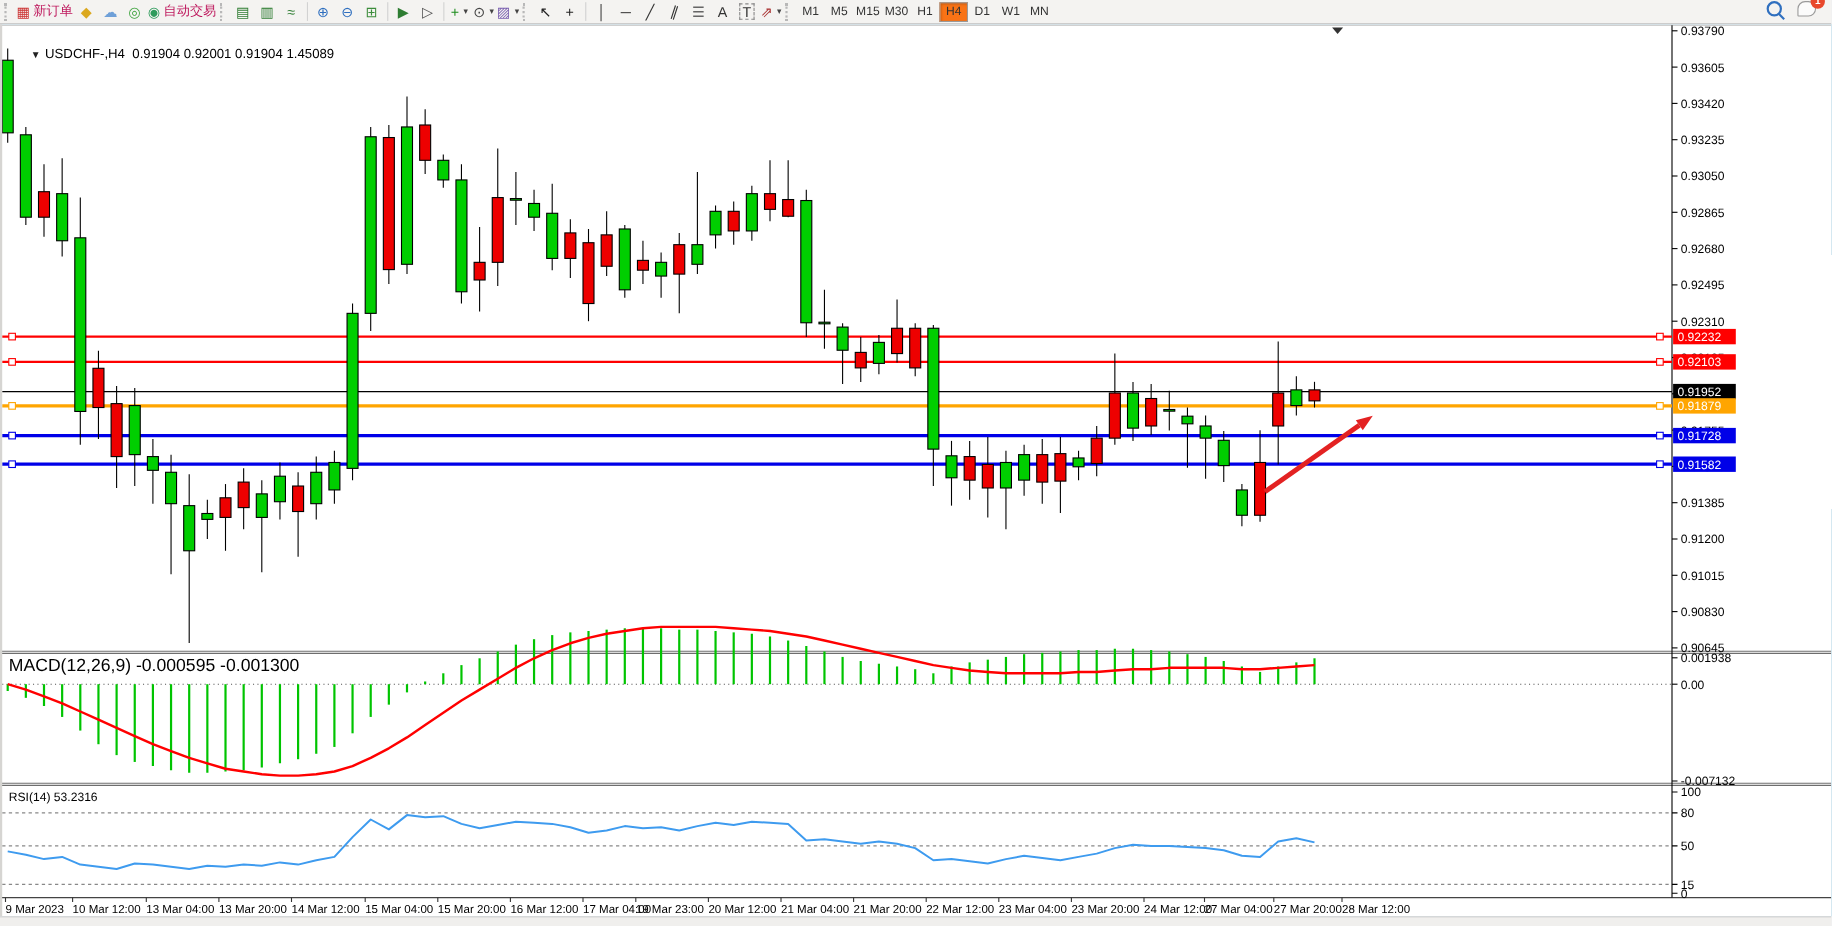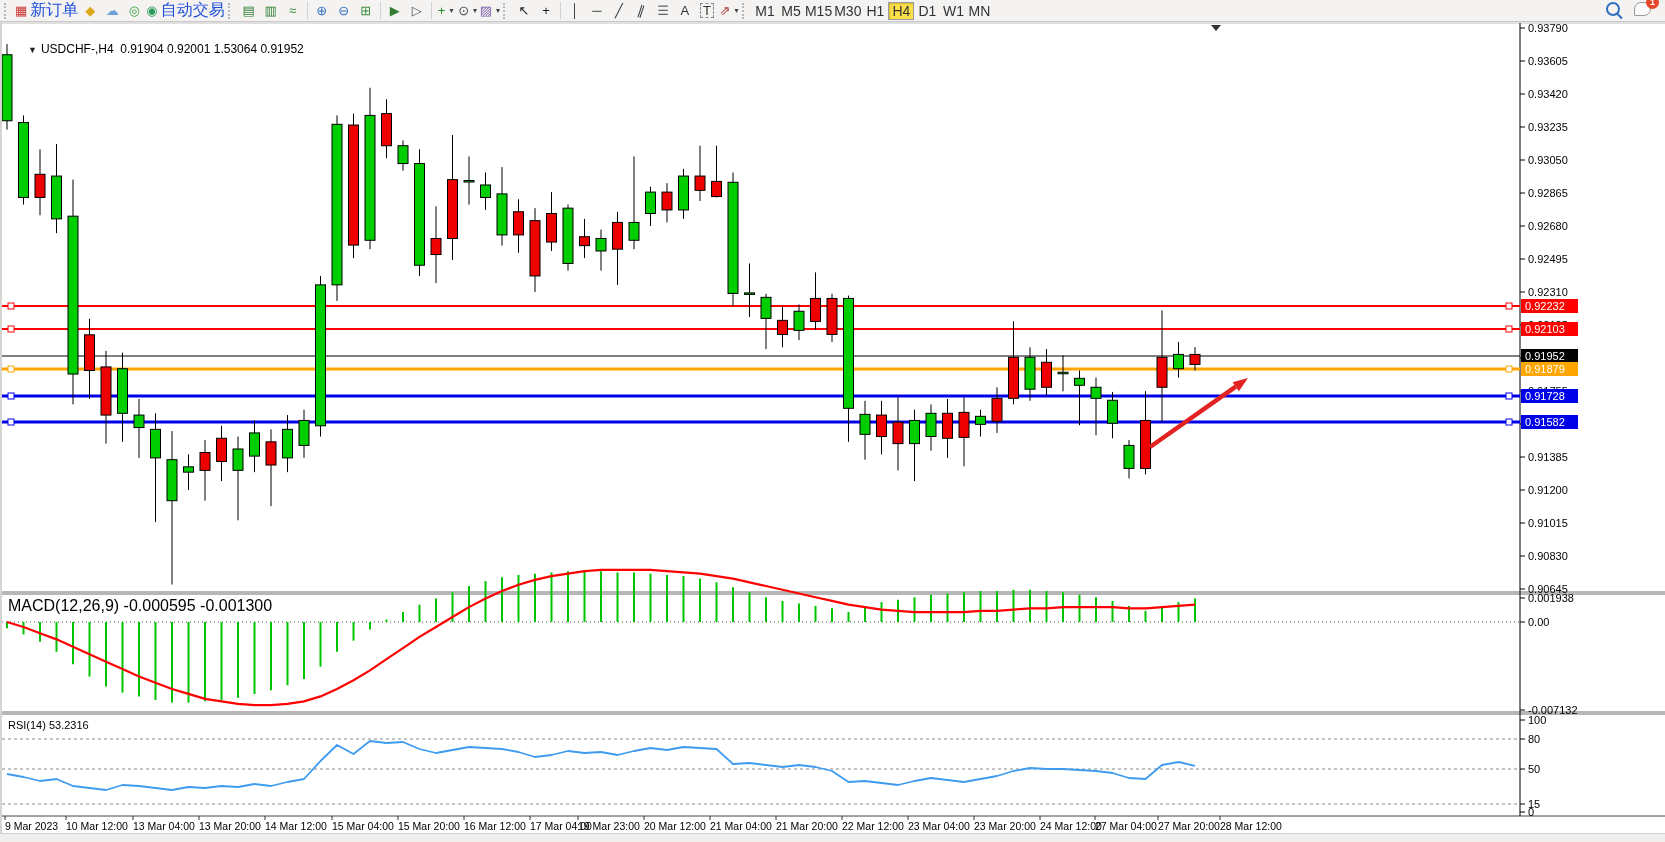--- a/index.html
+++ b/index.html
@@ -7,27 +7,27 @@
        font-family:"Liberation Sans", sans-serif;}
   
   #toolbar{position:absolute;left:0;top:0;width:1665px;height:22px;background:#f4f3f1;
            border-bottom:1px solid #c8c8c8;display:flex;align-items:center;z-index:30;
            padding-left:2px;box-sizing:border-box;}
   .grip{width:4px;height:16px;border-left:2px dotted #b8b8b8;margin:0 4px 0 2px;}
   .sep{width:1px;height:17px;background:#d2d2d2;margin:0 3px;}
   .tb-btn{height: 20px;min-width:22px;display:inline-flex;align-items:center;justify-content:center;
           gap:3px;font-size:12px;color:#222;cursor:default;border:1px solid transparent;box-sizing:border-box;}
   .tb-btn .glyph{font-size:13px;line-height:13px;}
-  .tb-btn .lbl{font-size:16px;color:#1d4ed8;white-space:nowrap;}
+  .tb-btn .lbl{font-size:12px;color:#be185d;white-space:nowrap;}
   .caret{font-size:8px;color:#444;margin-left:1px;}
   .skew{display:inline-block;transform:rotate(18deg);}
   .boxed{border:1px dashed #888;padding:0 2px;font-size:10px;line-height:12px;}
   .tf-btn{height:18px;min-width:26px;display:inline-flex;align-items:center;justify-content:center;
-          font-size:14px;color:#333;border:1px solid transparent;box-sizing:border-box;}
-  .tf-btn.active{background:#fde047;border:1px solid #9a9a9a;box-shadow:inset 1px 1px 2px rgba(0,0,0,.18);}
+          font-size:11px;color:#333;border:1px solid transparent;box-sizing:border-box;}
+  .tf-btn.active{background:#f97316;border:1px solid #9a9a9a;box-shadow:inset 1px 1px 2px rgba(0,0,0,.18);}
   #tb-right{margin-left:auto;display:flex;align-items:center;gap:14px;padding-right:14px;}
   .magnifier{position:relative;width:10px;height:10px;border:2px solid #2F6FBF;border-radius:50%;display:inline-block;}
   .magnifier::after{content:"";position:absolute;width:7px;height:2px;background:#2F6FBF;
                     transform:rotate(45deg);right:-5px;bottom:-3px;}
   .bubble{position:relative;width:15px;height:12px;background:#fbfbfb;border:1px solid #9a9a9a;
           border-radius:7px 7px 7px 1px;display:inline-block;}
   .badge{position:absolute;top:-6px;right:-8px;width:13px;height:13px;background:#E8472B;color:#fff;
          border-radius:50%;font-size:9px;line-height:13px;text-align:center;font-weight:bold;}
   
   #chart-area{position:absolute;left:0;top:22px;width:1665px;height:811px;background:#0ea5e9;}
@@ -507,21 +507,21 @@
         <rect x="1521" y="389" width="57" height="14" fill="#0000E8"></rect>
         <text x="1525" y="400" font-size="11" font-family="&quot;Liberation Sans&quot;,sans-serif" fill="#fff">0.91728</text>
         <rect x="1521" y="415" width="57" height="14" fill="#0000E8"></rect>
         <text x="1525" y="426" font-size="11" font-family="&quot;Liberation Sans&quot;,sans-serif" fill="#fff">0.91582</text>
         <line x1="1150" y1="447" x2="1235.735085654099" y2="386.6355009170119" stroke="#E32222" stroke-width="4.5"></line>
         <polygon points="1248,378 1238.9014359903367,391.1326361771756 1232.5687353178614,382.1383656568482" fill="#E32222"></polygon>
         <polygon points="1211,25 1221,25 1216,31" fill="#333"></polygon>
       </svg>
 
     <div class="overlay" id="chart-title">
-      <span class="dd">▼</span><span>USDCHF-,H4</span>&nbsp;&nbsp;<span>0.91904 0.92001 1.53064 0.91952</span>
+      <span class="dd">▼</span><span>USDCHF-,H4</span>&nbsp;&nbsp;<span>0.91904 0.92001 0.91904 1.45089</span>
     </div>
     <div class="overlay" id="macd-label">MACD(12,26,9) -0.000595 -0.001300</div>
     <div class="overlay" id="rsi-label">RSI(14) 53.2316</div>
   </div>
 
   <div id="left-frame"></div>
   <div id="status-strip"></div>
 </div>
 
 </body></html>

